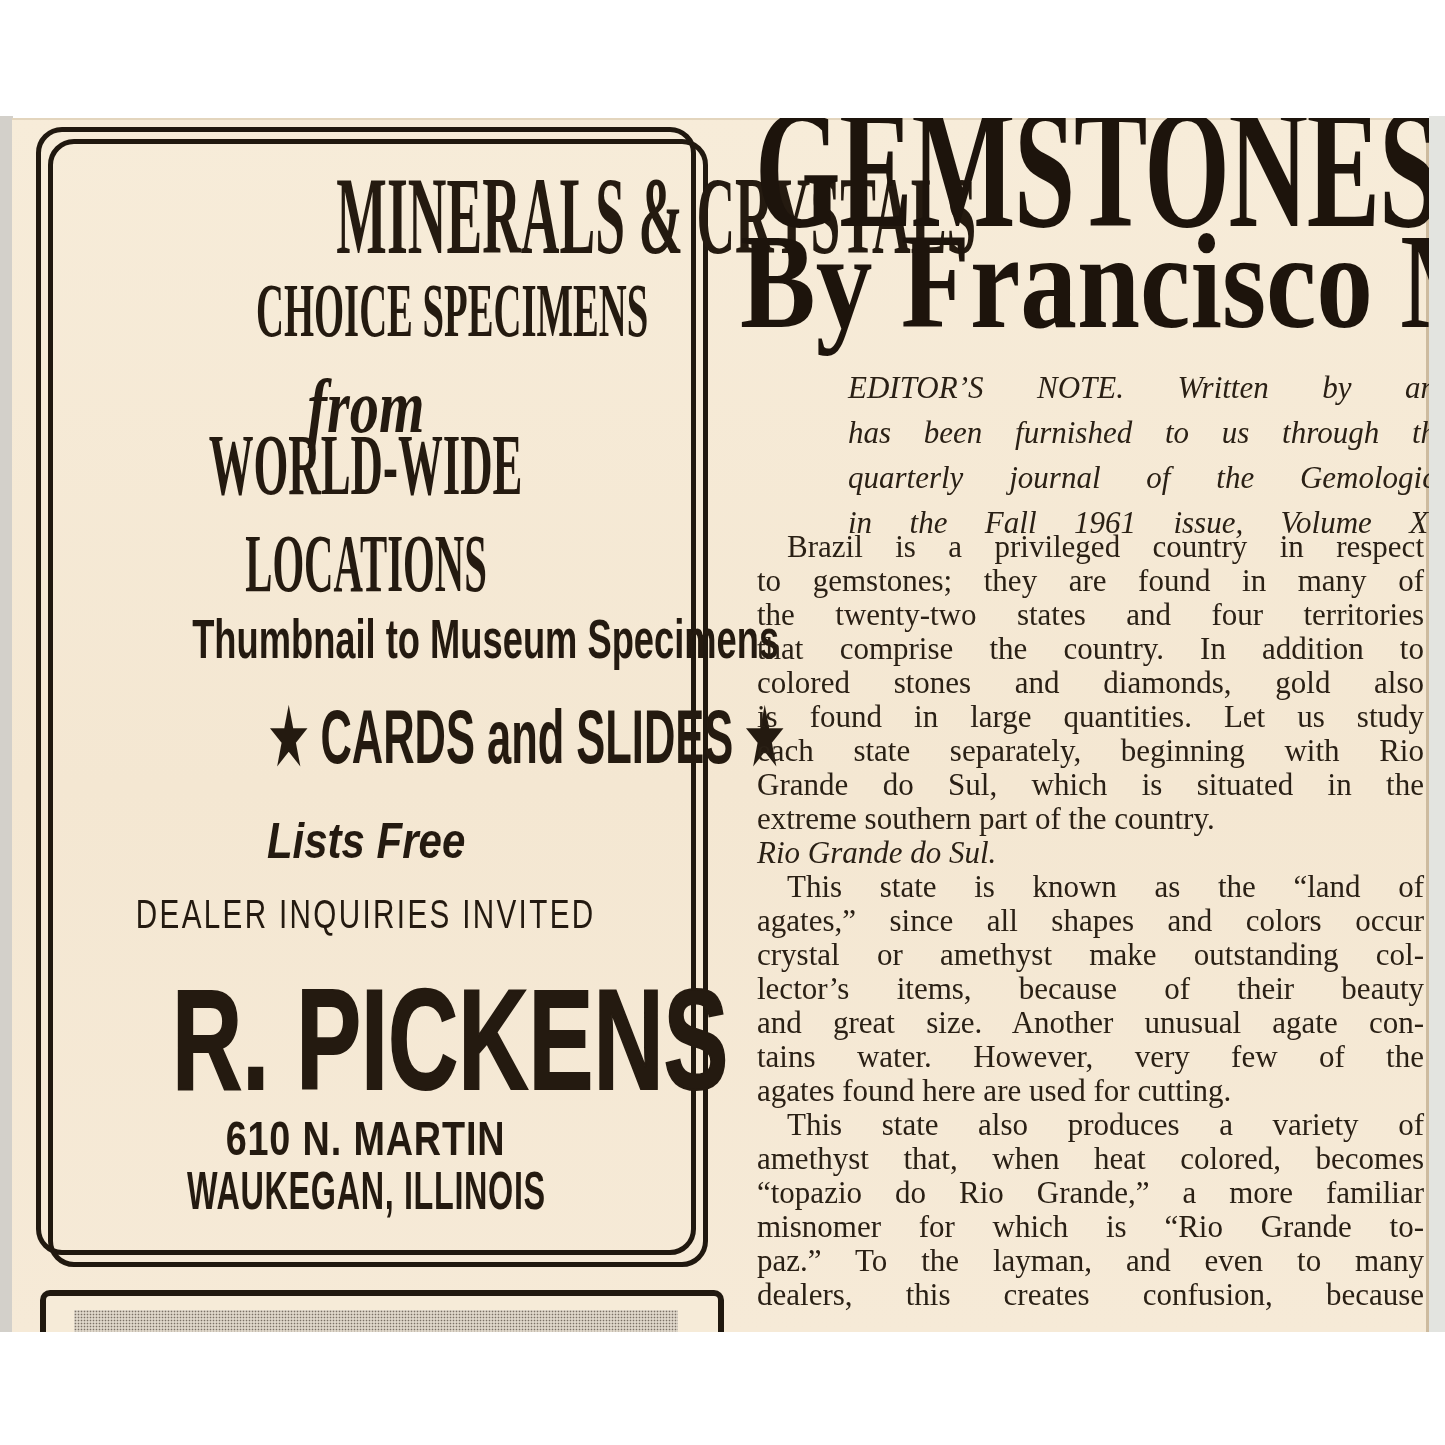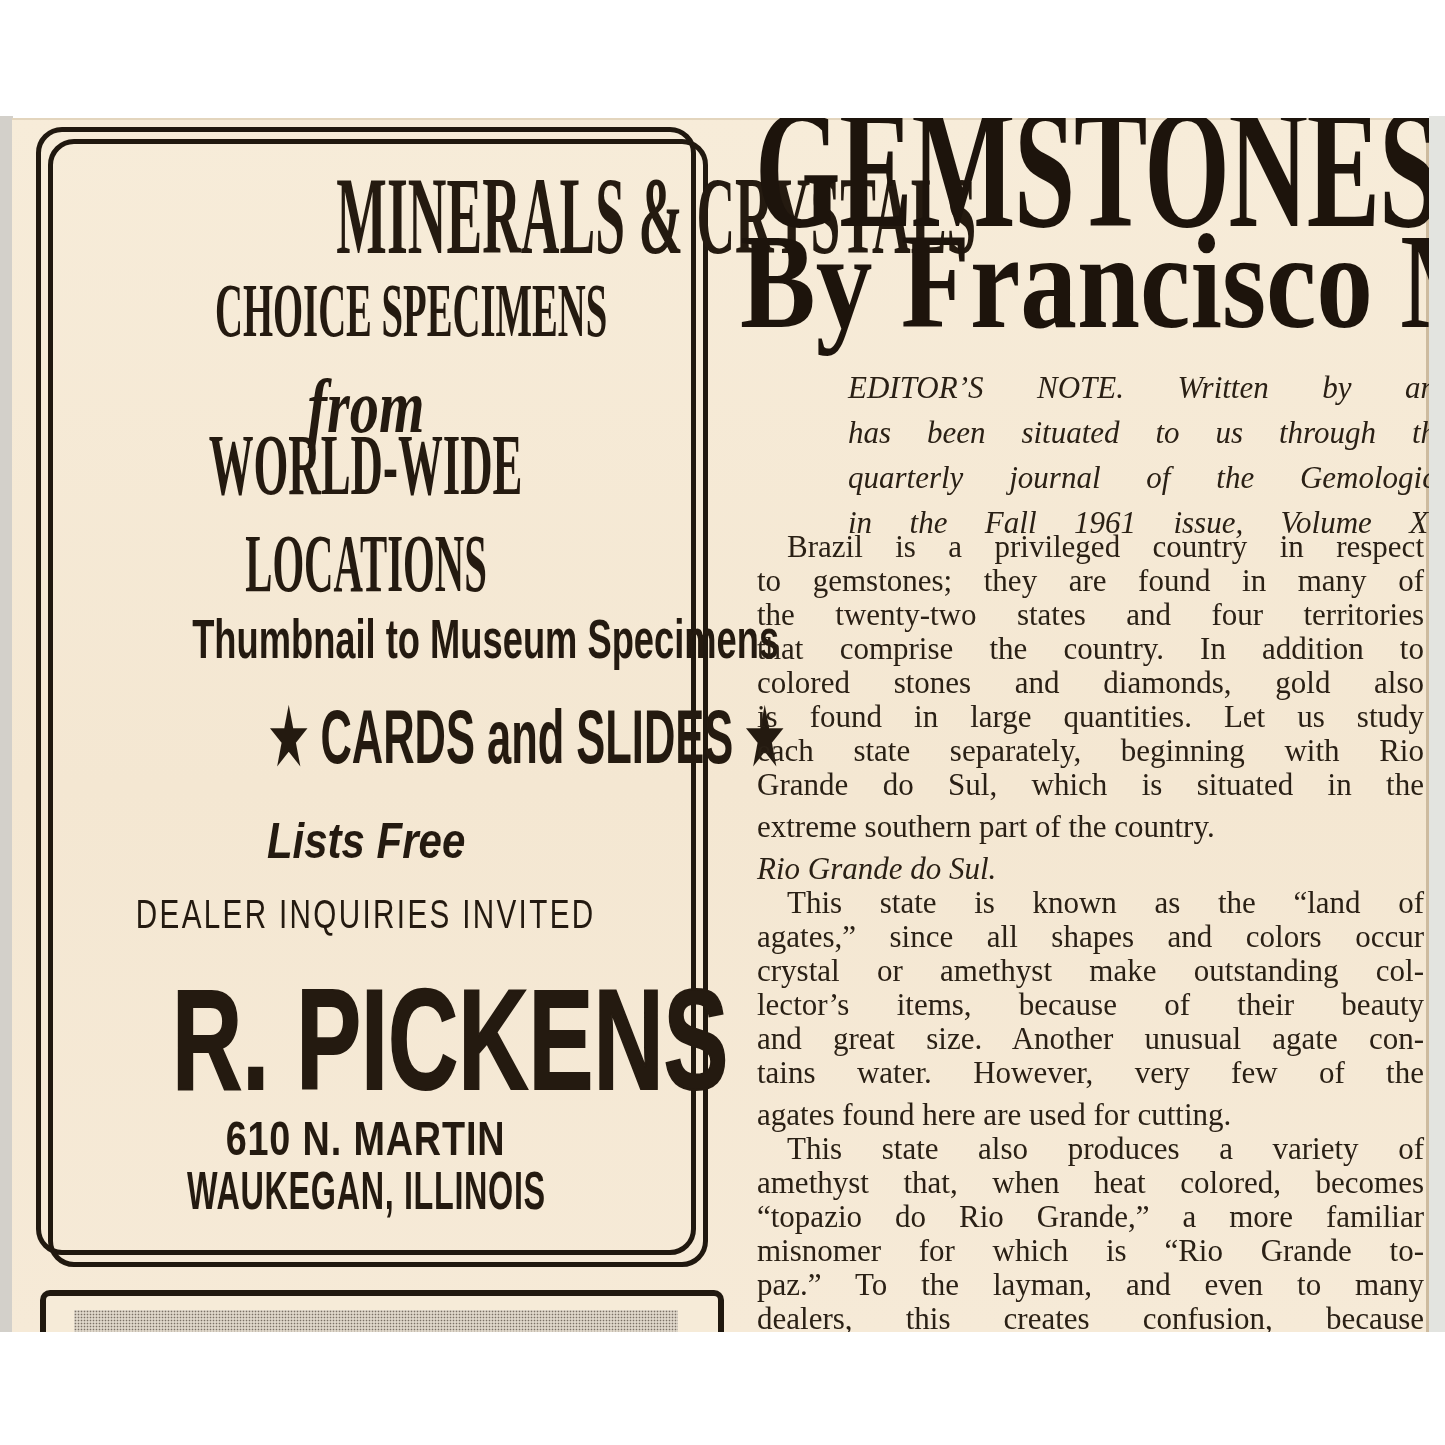--- a/index.html
+++ b/index.html
@@ -19,21 +19,21 @@
   .frame{position:absolute;border:5px solid #20180f;border-radius:26px;}
   .frame-a{left:24px;top:9px;width:650px;height:1118px;}
   .frame-b{left:36px;top:21px;width:650px;height:1118px;}
 
   .adline{position:absolute;left:29px;width:650px;text-align:center;line-height:1;}
   .adline .t{display:inline-block;white-space:nowrap;line-height:1;transform-origin:center top;}
   .didone{font-family:"Liberation Serif",serif;font-weight:bold;color:#241a10;}
   .gothic{font-family:"Liberation Sans",sans-serif;color:#241a10;}
 
   .al-minerals{top:44px;}   .al-minerals .t{font-size:103px;transform:scale(0.52,1.06);}
-  .al-choice{top:154px;}    .al-choice .t{font-size:73px;transform:scale(0.53,1.05);}
+  .al-choice{top:154px;padding-left:41px;}    .al-choice .t{font-size:73px;transform:scale(0.53,1.05);}
   .al-from{top:250px;}      .al-from .t{font-size:76px;font-style:italic;transform:scale(0.77,1);}
   .al-world{top:304px;}     .al-world .t{font-size:83px;transform:scale(0.54,1.04);}
   .al-locations{top:403px;} .al-locations .t{font-size:80px;transform:scale(0.51,1.04);}
   .al-thumb{top:494px;}     .al-thumb .t{font-size:55px;font-weight:bold;transform:scale(0.66,1);}
   .al-cards{top:582px;}     .al-cards .t{font-size:82px;font-weight:bold;transform:scale(0.53,0.92);}
   .al-lists{top:698px;}     .al-lists .t{font-size:50px;font-weight:bold;font-style:italic;transform:scale(0.84,1);}
   .al-dealer{top:776px;}    .al-dealer .t{font-size:38px;letter-spacing:3px;transform:scale(0.78,1.05);}
   .al-pickens{top:850px;}   .al-pickens .t{font-size:143px;font-weight:bold;transform:scale(0.68,1);-webkit-text-stroke:2px #241a10;}
   .al-martin{top:997px;}    .al-martin .t{font-size:45px;font-weight:bold;letter-spacing:1px;transform:scale(0.84,1.05);}
   .al-waukegan{top:1046px;} .al-waukegan .t{font-size:51px;font-weight:bold;letter-spacing:1px;transform:scale(0.635,1.05);}
@@ -54,21 +54,21 @@
   .byline .clipped{margin-left:0.24em;}
 
   .editor{position:absolute;left:836px;top:247px;width:588px;
           font-style:italic;font-size:31px;color:#2a2015;}
   .editor .eline{height:45px;line-height:45px;white-space:nowrap;
                  text-align:justify;text-align-last:justify;overflow:visible;}
 
   .bodytext{position:absolute;left:745px;top:412px;width:667px;font-size:31px;color:#2a2015;}
   .bodytext .bl{height:34px;line-height:34px;white-space:nowrap;}
   .bl.j{text-align:justify;text-align-last:justify;}
-  .bl.l{text-align:left;margin-top:8px;}
+  .bl.l{text-align:left;}
   .bl.in{text-indent:30px;}
   .bl.it{font-style:italic;}
 </style>
 </head>
 <body>
 
 <div class="canvas">
   <div class="strip-left"></div>
   <div class="strip-right"></div>
 
@@ -124,21 +124,21 @@
       <span class="t">GEMSTONES</span>
     </div>
     <div class="byline">
       <span class="t">
         <span>By Francisco</span><span class="clipped">M</span>
       </span>
     </div>
 
     <div class="editor">
       <div class="eline">EDITOR’S NOTE. Written by an</div>
-      <div class="eline">has been situated to us through th</div>
+      <div class="eline">has been furnished to us through th</div>
       <div class="eline">quarterly journal of the Gemologic</div>
       <div class="eline">in the Fall 1961 issue, Volume X,</div>
     </div>
 
     <div class="bodytext">
       <div class="bl j in">Brazil is a privileged country in respect</div>
       <div class="bl j">to gemstones; they are found in many of</div>
       <div class="bl j">the twenty-two states and four territories</div>
       <div class="bl j">that comprise the country. In addition to</div>
       <div class="bl j">colored stones and diamonds, gold also</div>

